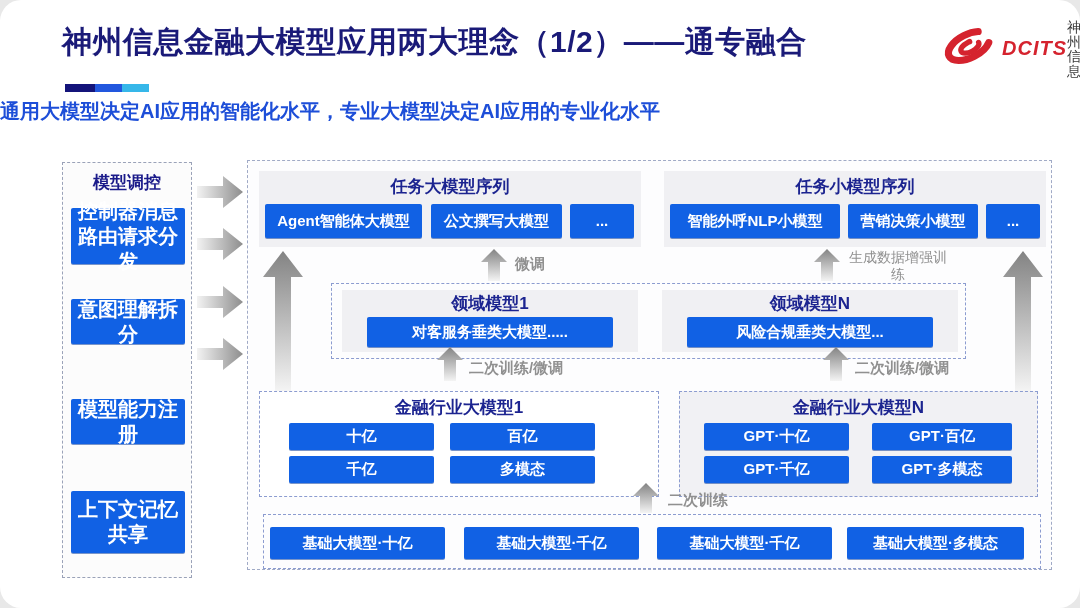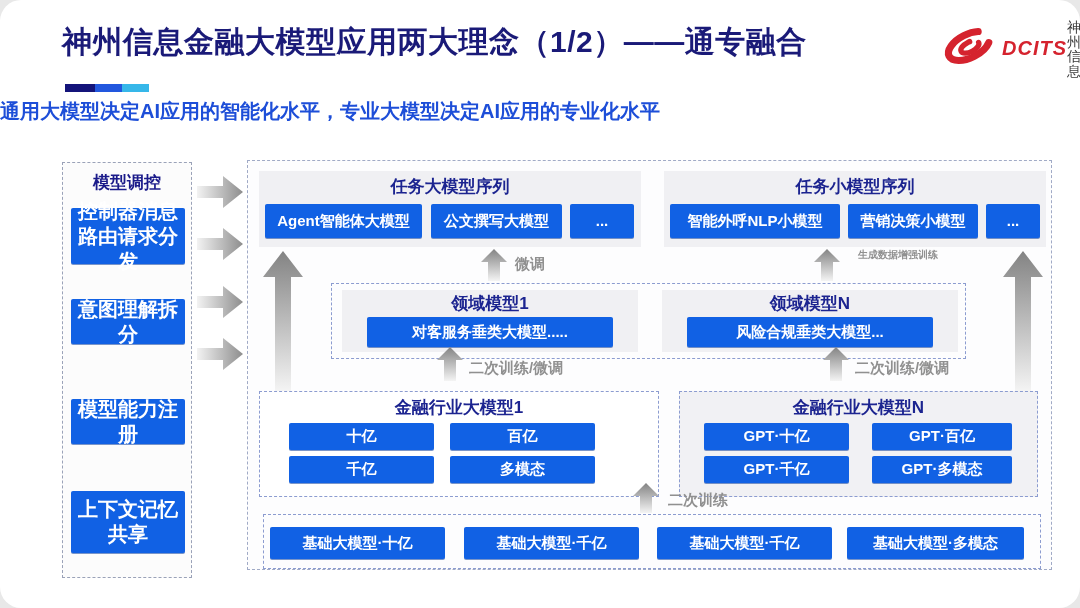--- a/index.html
+++ b/index.html
@@ -44,21 +44,21 @@
   .btn-sb { left:8px; width:114px; font-size:20px; padding:0 4px; }
 
   .main {
     left:247px; top:160px; width:805px; height:410px;
     border:1px dashed #a0aac6; background:#fdfdfe;
   }
   .panel { position:absolute; background:#f0f0f3; }
   .sec-title { position:absolute; left:0; right:0; text-align:center; font-weight:bold; color:#1c2490; font-size:17px; }
   .btn-sm { font-size:15px; }
   .gray-label { position:absolute; color:#909090; font-weight:bold; font-size:15px; white-space:nowrap; }
-  .gray-label-wrap { position:absolute; color:#909090; font-weight:bold; font-size:10px; text-align:center; line-height:1.2; }
+  .gray-label-wrap { position:absolute; color:#909090; font-weight:normal; font-size:14px; text-align:center; line-height:1.2; }
   .dash-box { position:absolute; border:1px dashed #8c9cd0; }
 </style>
 </head>
 <body>
 
 <svg width="0" height="0" style="position:absolute" aria-hidden="true">
   <defs>
     <linearGradient id="gRight" x1="0" y1="0" x2="1" y2="0">
       <stop offset="0" stop-color="#f3f3f3"></stop>
         <stop offset="1" stop-color="#8d8d8d"></stop>

